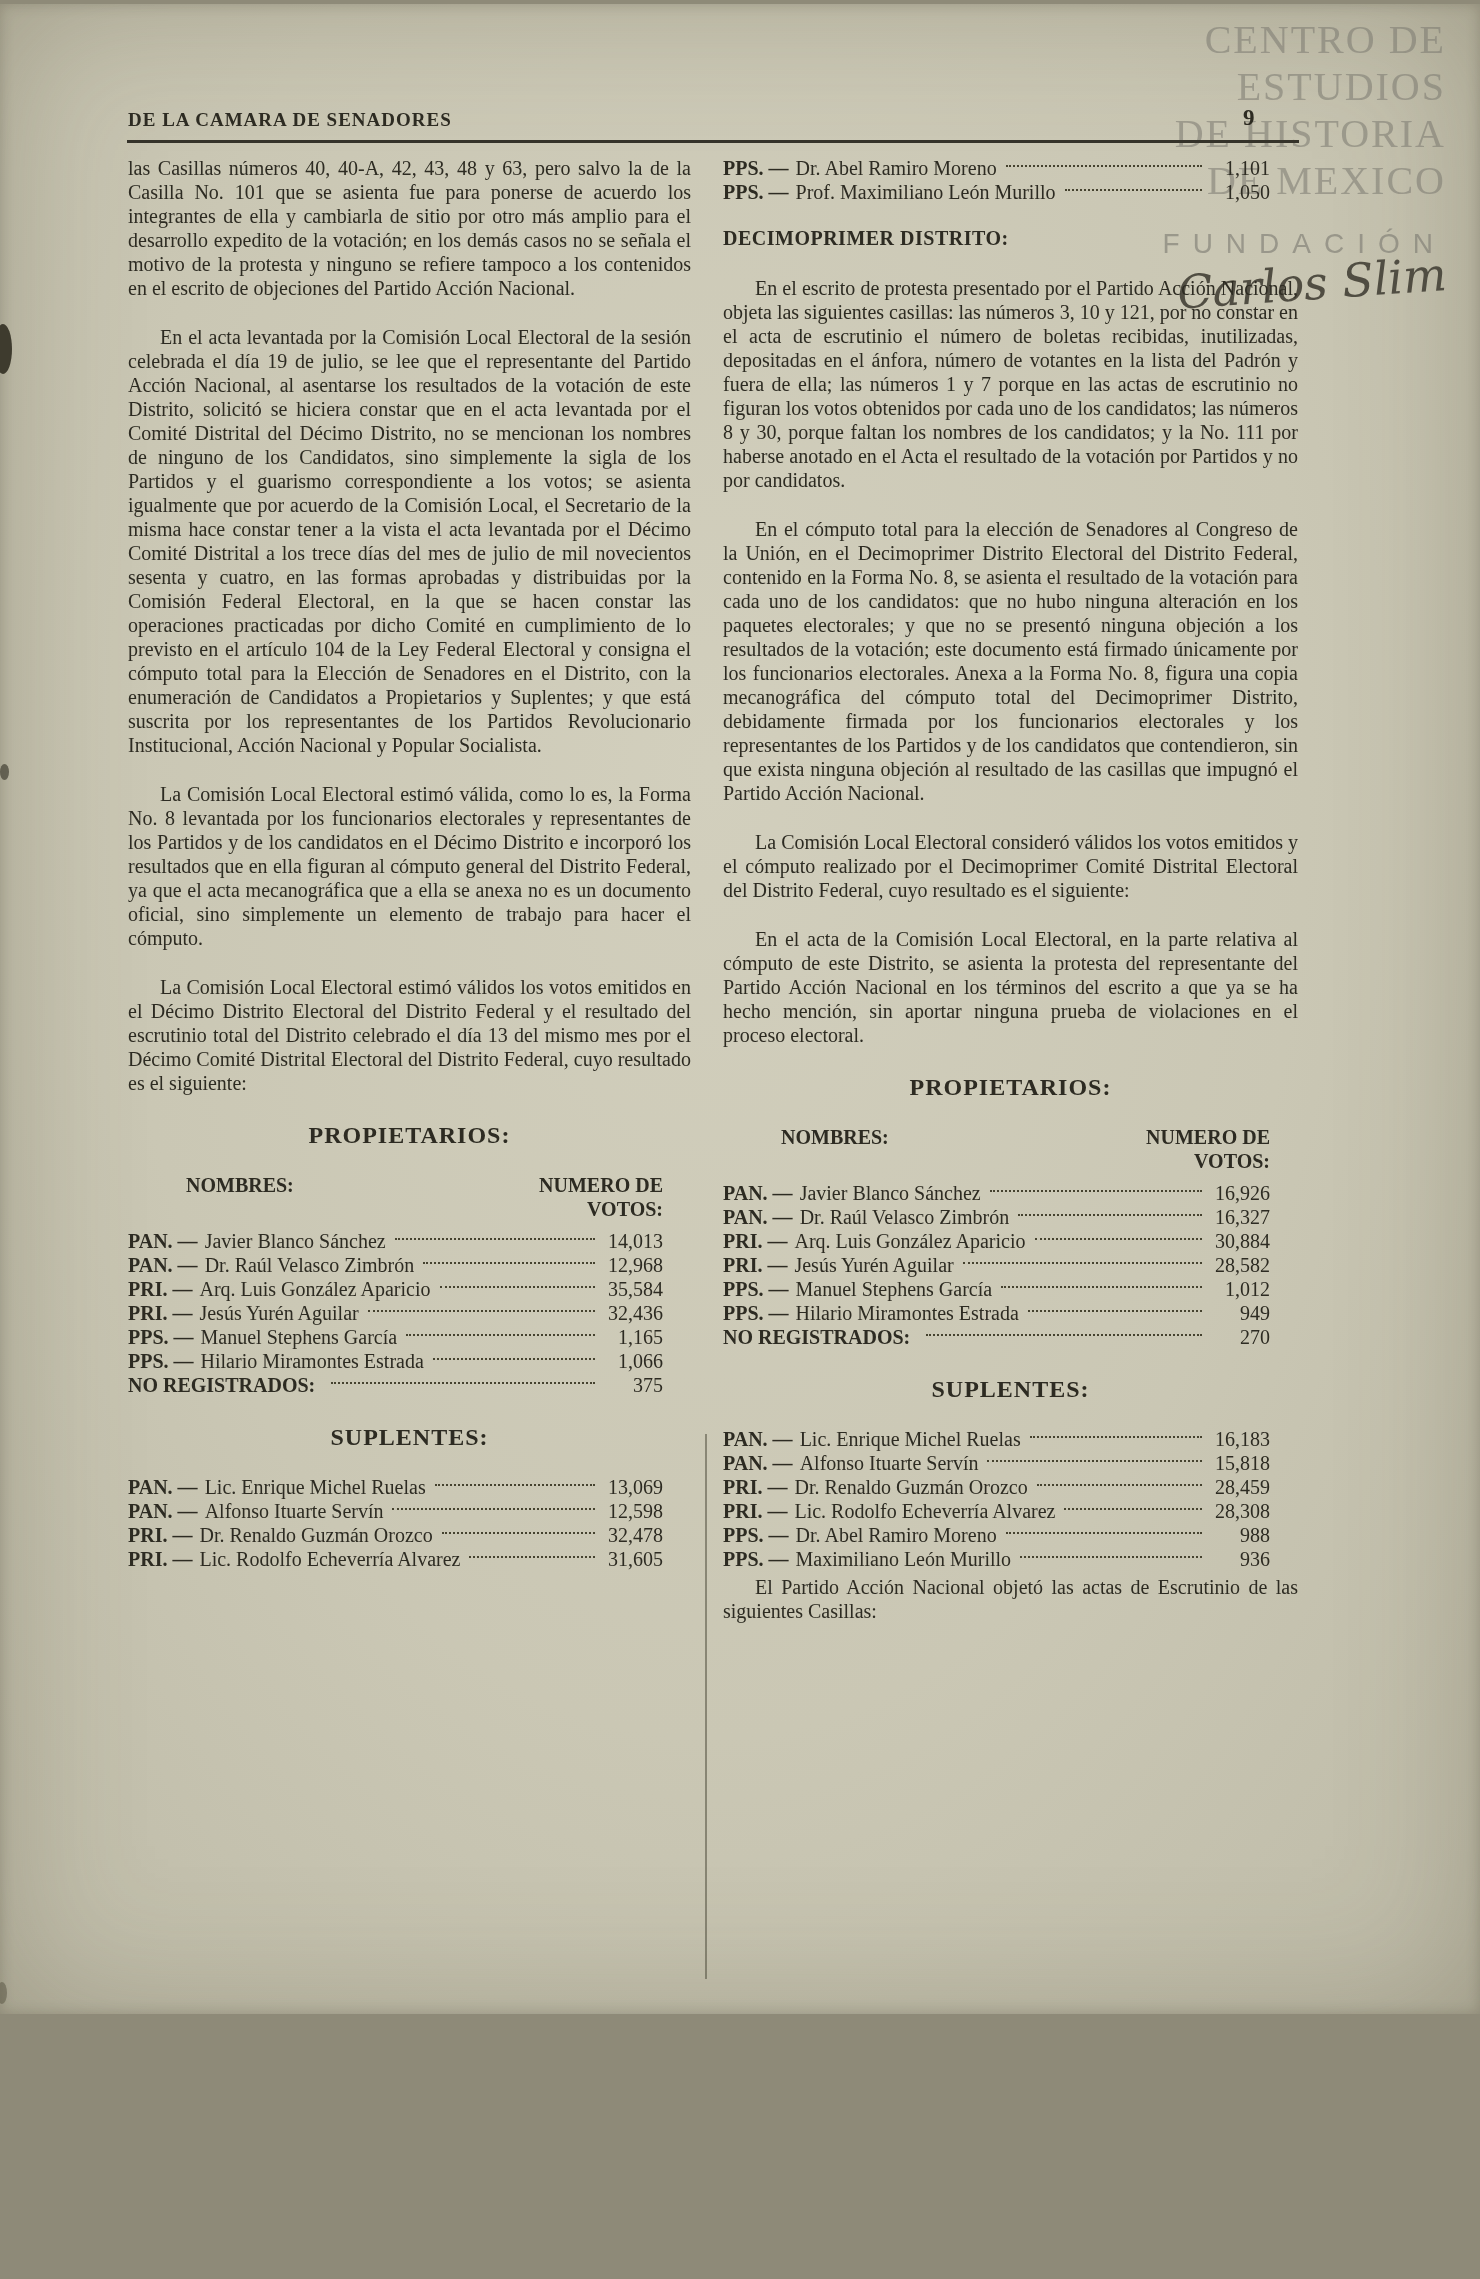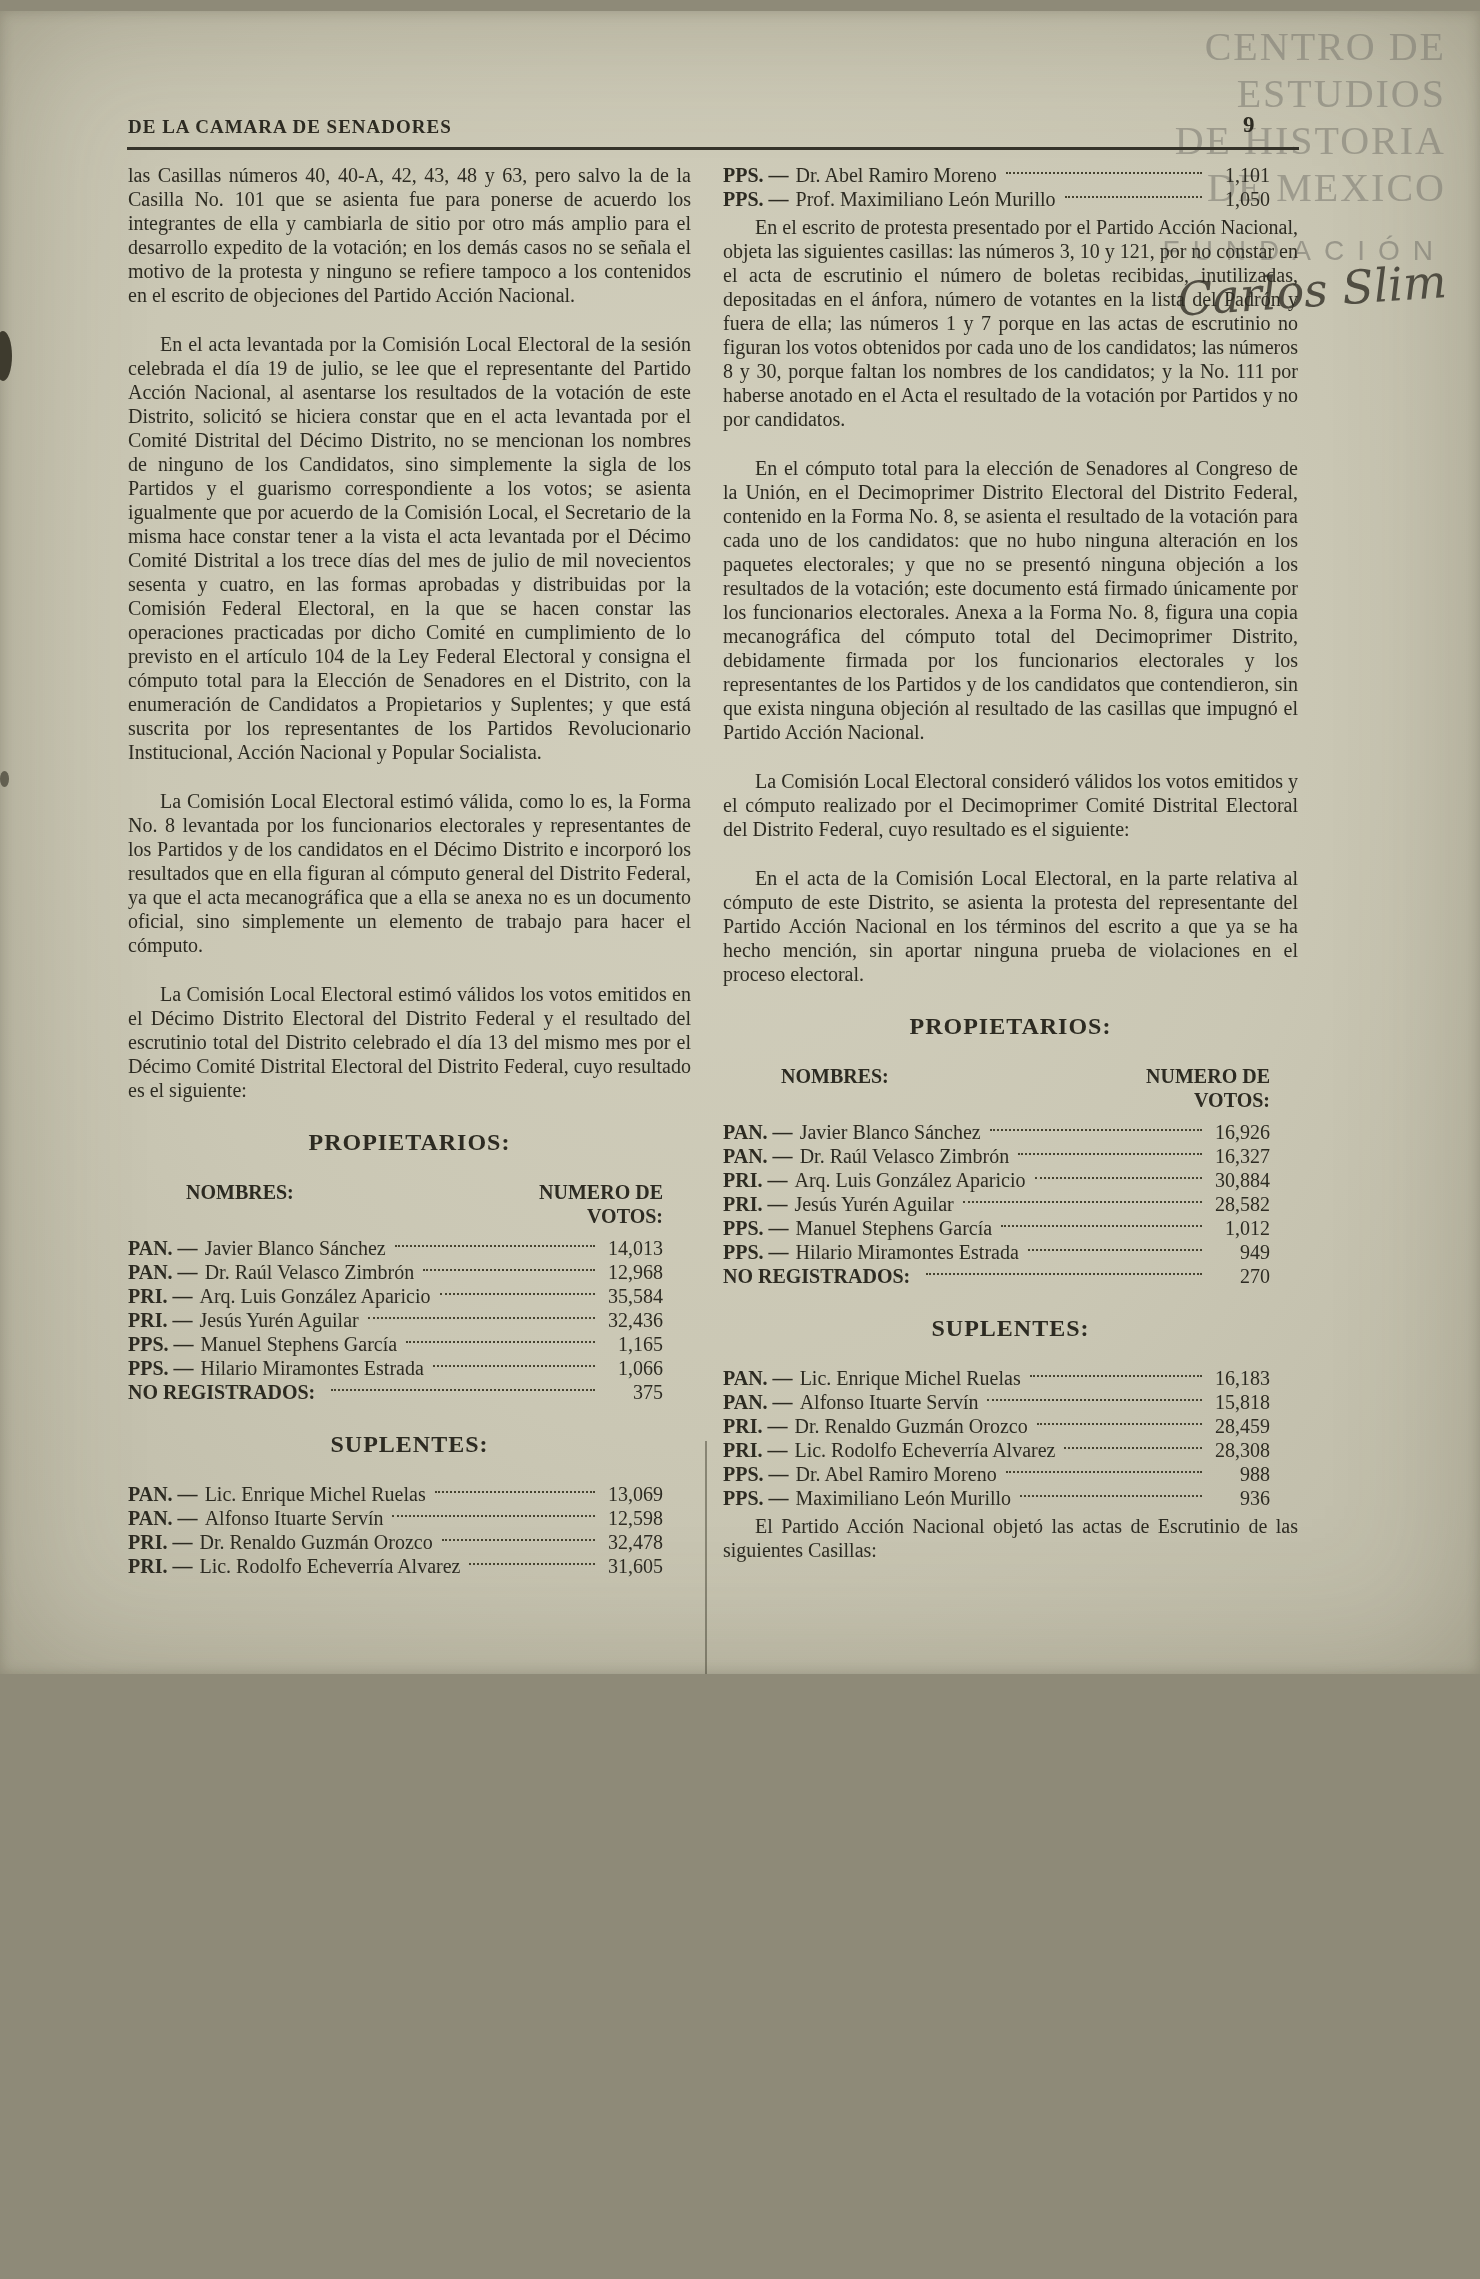--- a/index.html
+++ b/index.html
@@ -1,21 +1,21 @@
 <!DOCTYPE html>
 <html lang="es"><head>
 <meta charset="utf-8">
 <style>
   * { box-sizing: border-box; margin: 0; padding: 0; }
   html, body { background: #8e8a78; }
   .page {
     position: relative;
     width: 1480px;
-    height: 1663px;
-    margin: 11px auto;
+    height: 2010px;
+    margin: 4px auto;
     background: radial-gradient(ellipse at 48% 38%, #d2cfbd 0%, #cac7b4 55%, #bdbaa7 100%);
     box-shadow: inset 0 0 140px rgba(85,80,55,0.30), inset 0 0 14px rgba(60,55,40,0.25);
     overflow: hidden;
     font-family: "Liberation Serif", serif;
     color: #2d2b22;
     font-size: 20px;
     line-height: 24px;
   }
 
   
@@ -226,20 +226,21 @@
         <span class="votes">1,101</span>
       </div>
       <div class="vote-row">
         <span class="party">PPS. —</span>
         <span class="vname">Prof. Maximiliano León Murillo</span>
         <span class="leader"></span>
         <span class="votes">1,050</span>
       </div>
     </div>
 
+    <div class="district-heading" style="margin-top:22px">DECIMOPRIMER DISTRITO:</div>
 
     <p class="para">En el escrito de protesta presentado por el Partido Acción Nacional, objeta las siguientes casillas: las números 3, 10 y 121, por no constar en el acta de escrutinio el número de boletas recibidas, inutilizadas, depositadas en el ánfora, número de votantes en la lista del Padrón y fuera de ella; las números 1 y 7 porque en las actas de escrutinio no figuran los votos obtenidos por cada uno de los candidatos; las números 8 y 30, porque faltan los nombres de los candidatos; y la No. 111 por haberse anotado en el Acta el resultado de la votación por Partidos y no por candidatos.</p>
     <p class="para">En el cómputo total para la elección de Senadores al Congreso de la Unión, en el Decimoprimer Distrito Electoral del Distrito Federal, contenido en la Forma No. 8, se asienta el resultado de la votación para cada uno de los candidatos: que no hubo ninguna alteración en los paquetes electorales; y que no se presentó ninguna objeción a los resultados de la votación; este documento está firmado únicamente por los funcionarios electorales. Anexa a la Forma No. 8, figura una copia mecanográfica del cómputo total del Decimoprimer Distrito, debidamente firmada por los funcionarios electorales y los representantes de los Partidos y de los candidatos que contendieron, sin que exista ninguna objeción al resultado de las casillas que impugnó el Partido Acción Nacional.</p>
     <p class="para">La Comisión Local Electoral consideró válidos los votos emitidos y el cómputo realizado por el Decimoprimer Comité Distrital Electoral del Distrito Federal, cuyo resultado es el siguiente:</p>
     <p class="para">En el acta de la Comisión Local Electoral, en la parte relativa al cómputo de este Distrito, se asienta la protesta del representante del Partido Acción Nacional en los términos del escrito a que ya se ha hecho mención, sin aportar ninguna prueba de violaciones en el proceso electoral.</p>
 
     <div class="section-heading">PROPIETARIOS:</div>
 
     <div class="vote-table">
       <div class="table-header">

